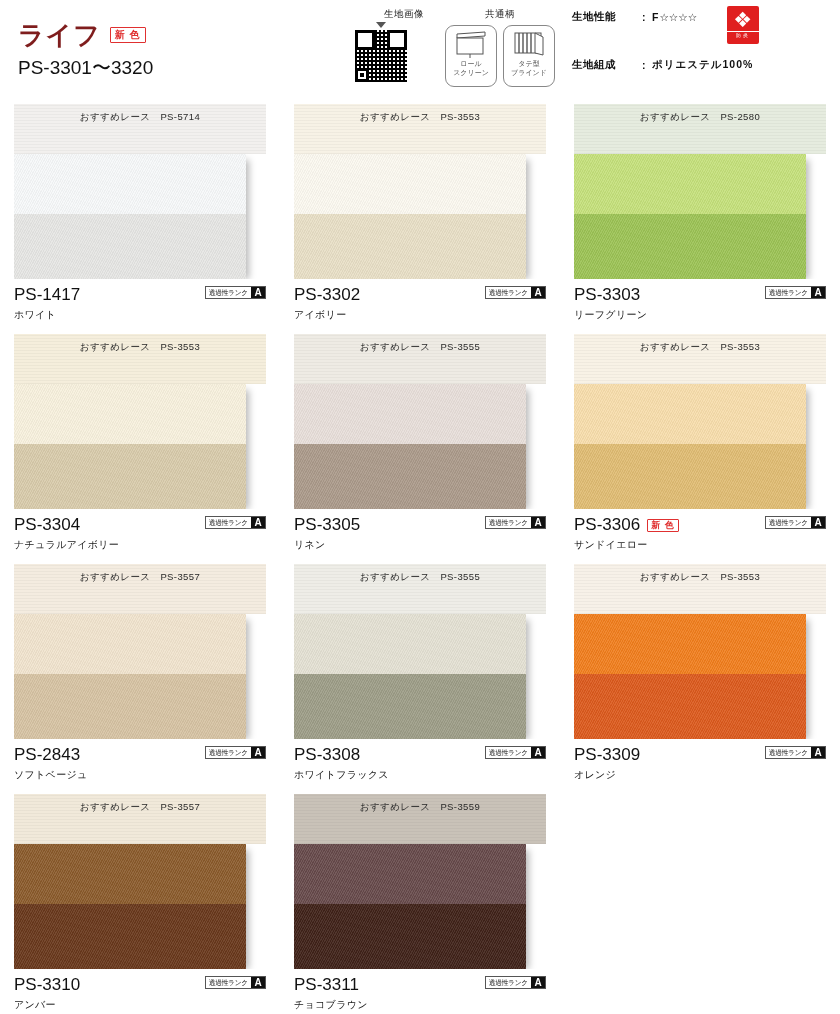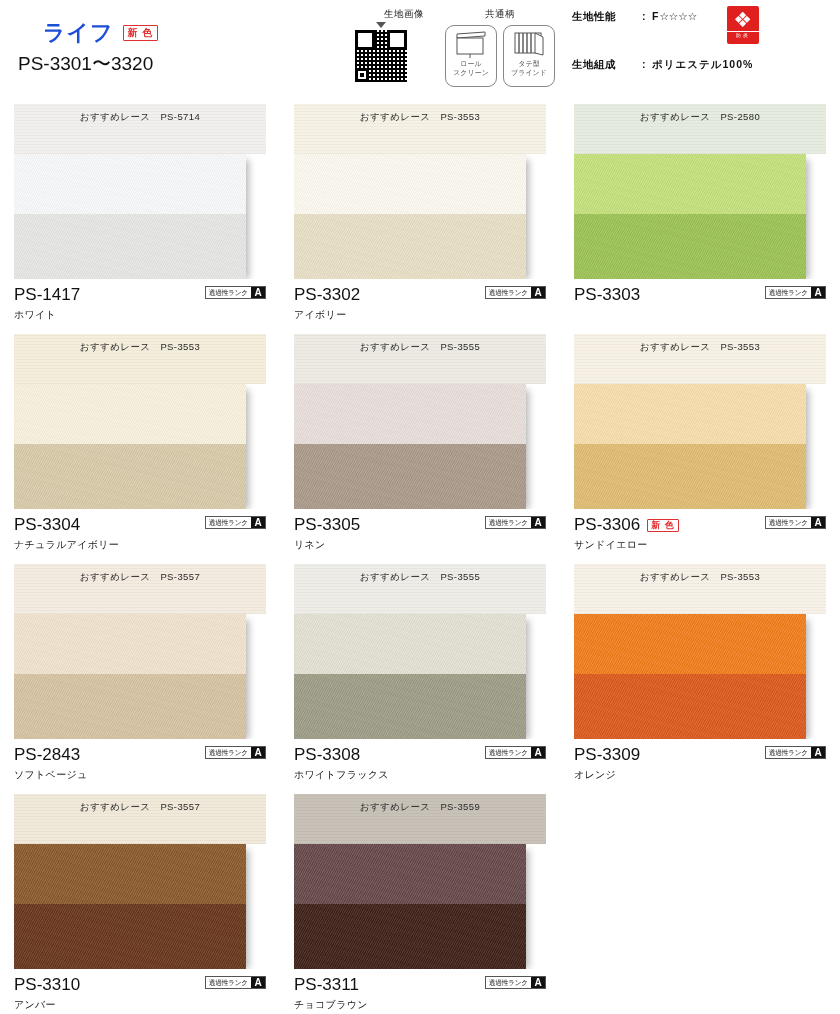--- a/index.html
+++ b/index.html
@@ -20,26 +20,25 @@
   .title-block {
     position: absolute;
     left: 18px; top: 22px;
   }
   .series-title-row {
     display: flex;
     align-items: center;
     gap: 9px;
   }
   .series-title {
-    font-size: 22px;
+    font-size: 26px;
     font-weight: bold;
     letter-spacing: 1px;
     line-height: 1;
-    color: #1d4ed8;
-    margin-left: 25px;
+    color: #7f1d1d;
   }
   .new-badge {
     border: 1px solid #e03030;
     color: #e03030;
     font-size: 10px;
     font-weight: bold;
     padding: 2px 4px 2px 4px;
     line-height: 1;
     letter-spacing: 1px;
     border-radius: 1px;
@@ -140,21 +139,21 @@
   }
 
   
   .spec-block {
     position: absolute;
     left: 572px; top: 10px;
     width: 268px;
   }
   .spec-row {
     display: flex;
-    align-items: flex-start;
+    align-items: center;
     font-size: 10.5px;
     color: #111;
     letter-spacing: .5px;
   }
   .spec-key { width: 64px; font-weight: bold; }
   .spec-colon { width: 16px; text-align: center; font-weight: bold;}
   .spec-val { font-weight: bold; letter-spacing: 1px; }
   .stars { letter-spacing: 0px; font-weight: bold; }
   .fire-logo {
     position: absolute;
@@ -436,20 +435,21 @@
       <div class="fabric">
         <div class="band-top" style="background-color: rgb(196, 224, 122);"></div>
         <div class="band-bot" style="background-color: rgb(156, 195, 85);"></div>
       </div>
     </div>
     <div class="card-meta">
       <div class="meta-line1">
         <span class="code">PS-3303</span>
 
       </div>
+      <div class="color-name">リーフグリーン</div>
       <div class="rank-badge">
         <span class="rank-label">透過性ランク</span>
         <span class="rank-value">A</span>
       </div>
     </div>
     </div>
     <div class="card">
     <div class="swatch">
       <div class="lace" style="background-color: rgb(245, 238, 220);">
         <span class="lace-text">おすすめレース　PS-3553</span>

